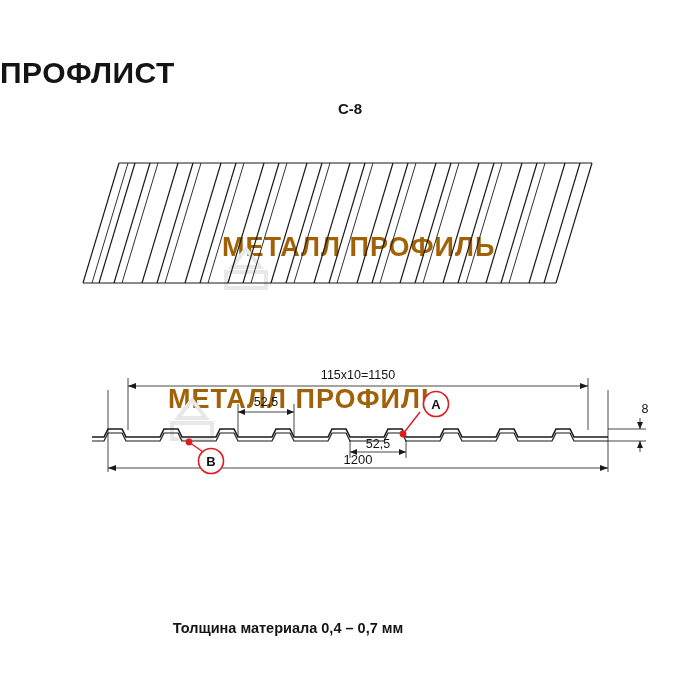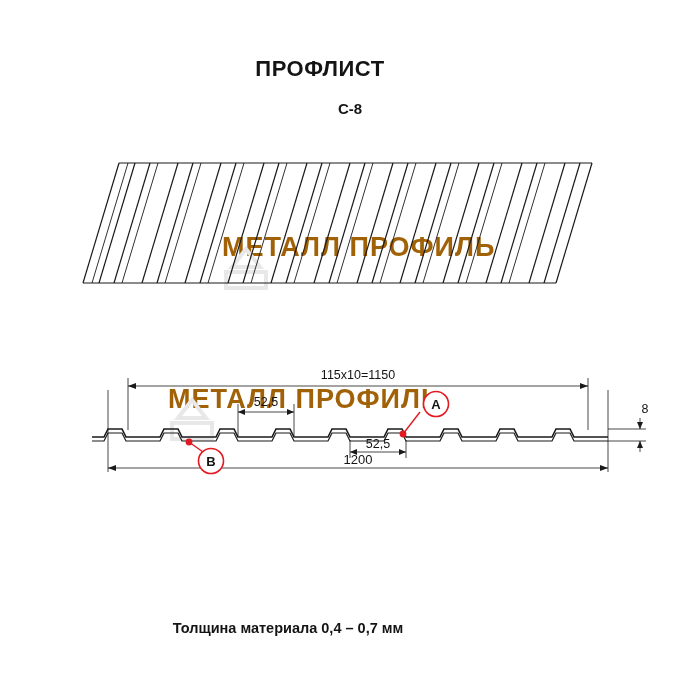--- a/index.html
+++ b/index.html
@@ -18,22 +18,21 @@
   .page {
     position: relative;
     width: 700px;
     height: 700px;
   }
   .title {
     position: absolute;
     top: 56px;
     left: 0;
     width: 640px;
-    text-align: center;
-    font-size: 22px;
+    font-size: 30px;
     font-weight: bold;
     letter-spacing: 0.5px;
     color: #141414;
   }
   .subtitle {
     position: absolute;
     top: 100px;
     left: 0;
     width: 700px;
     text-align: center;

